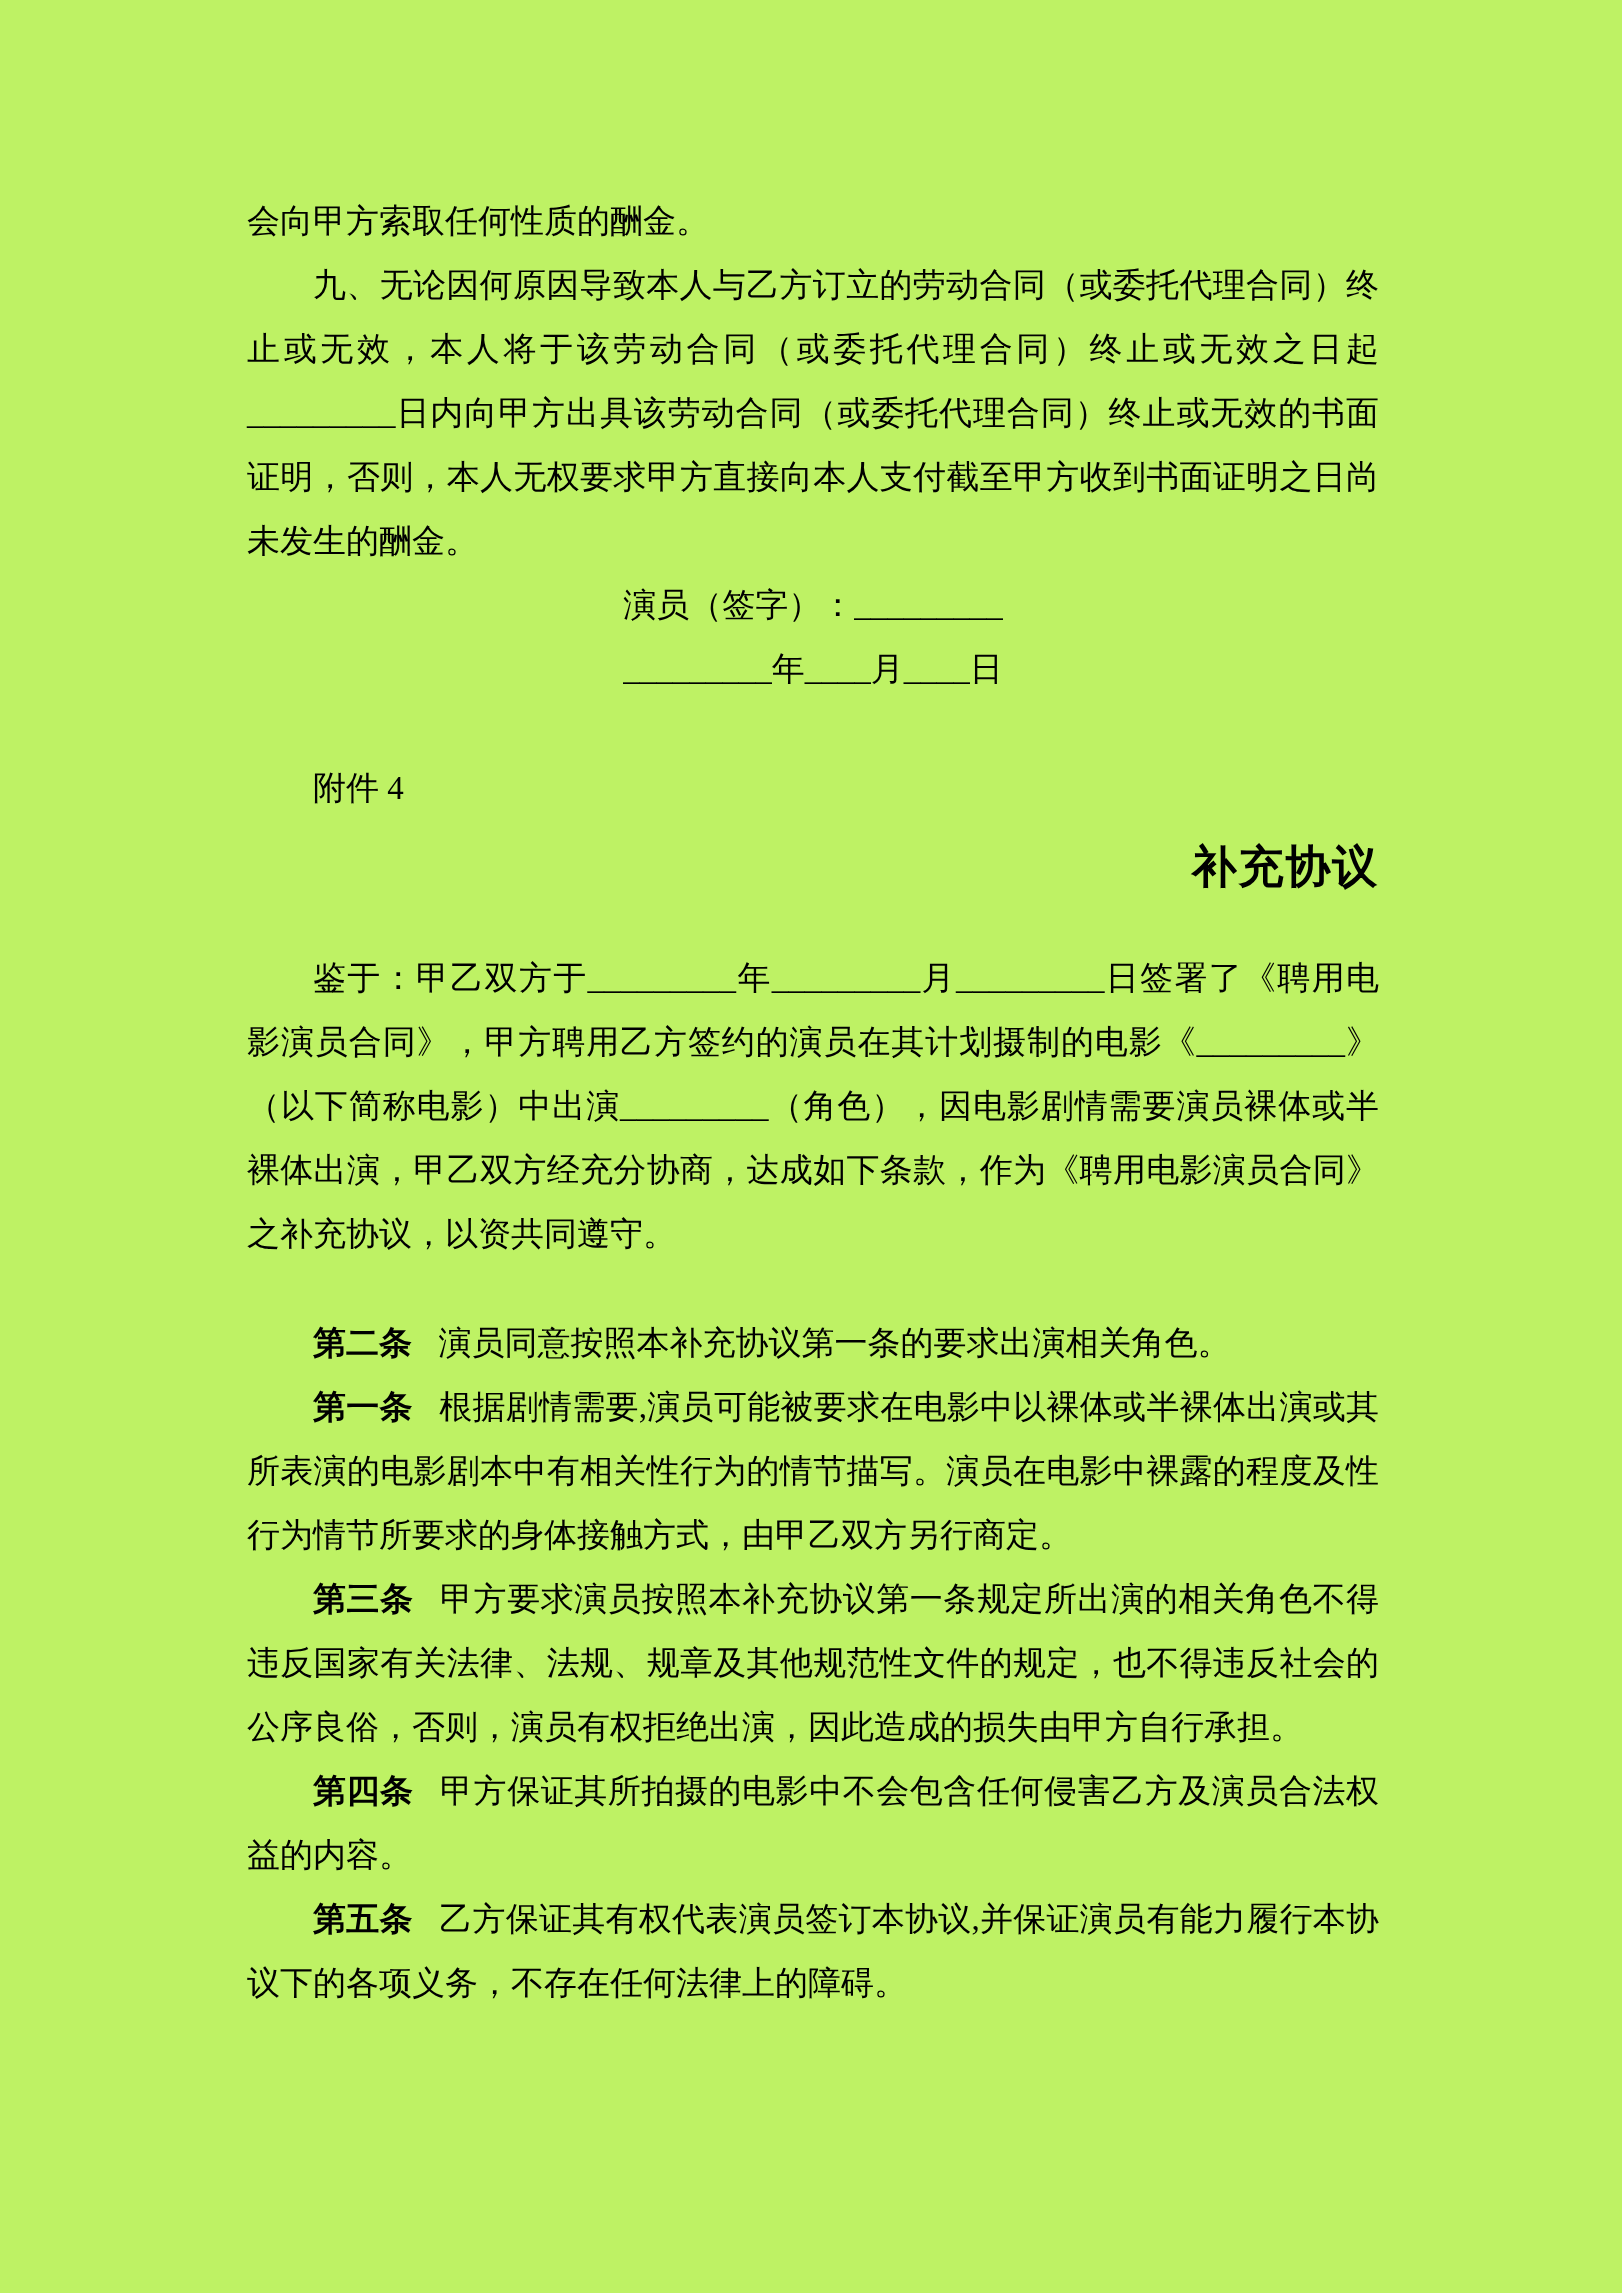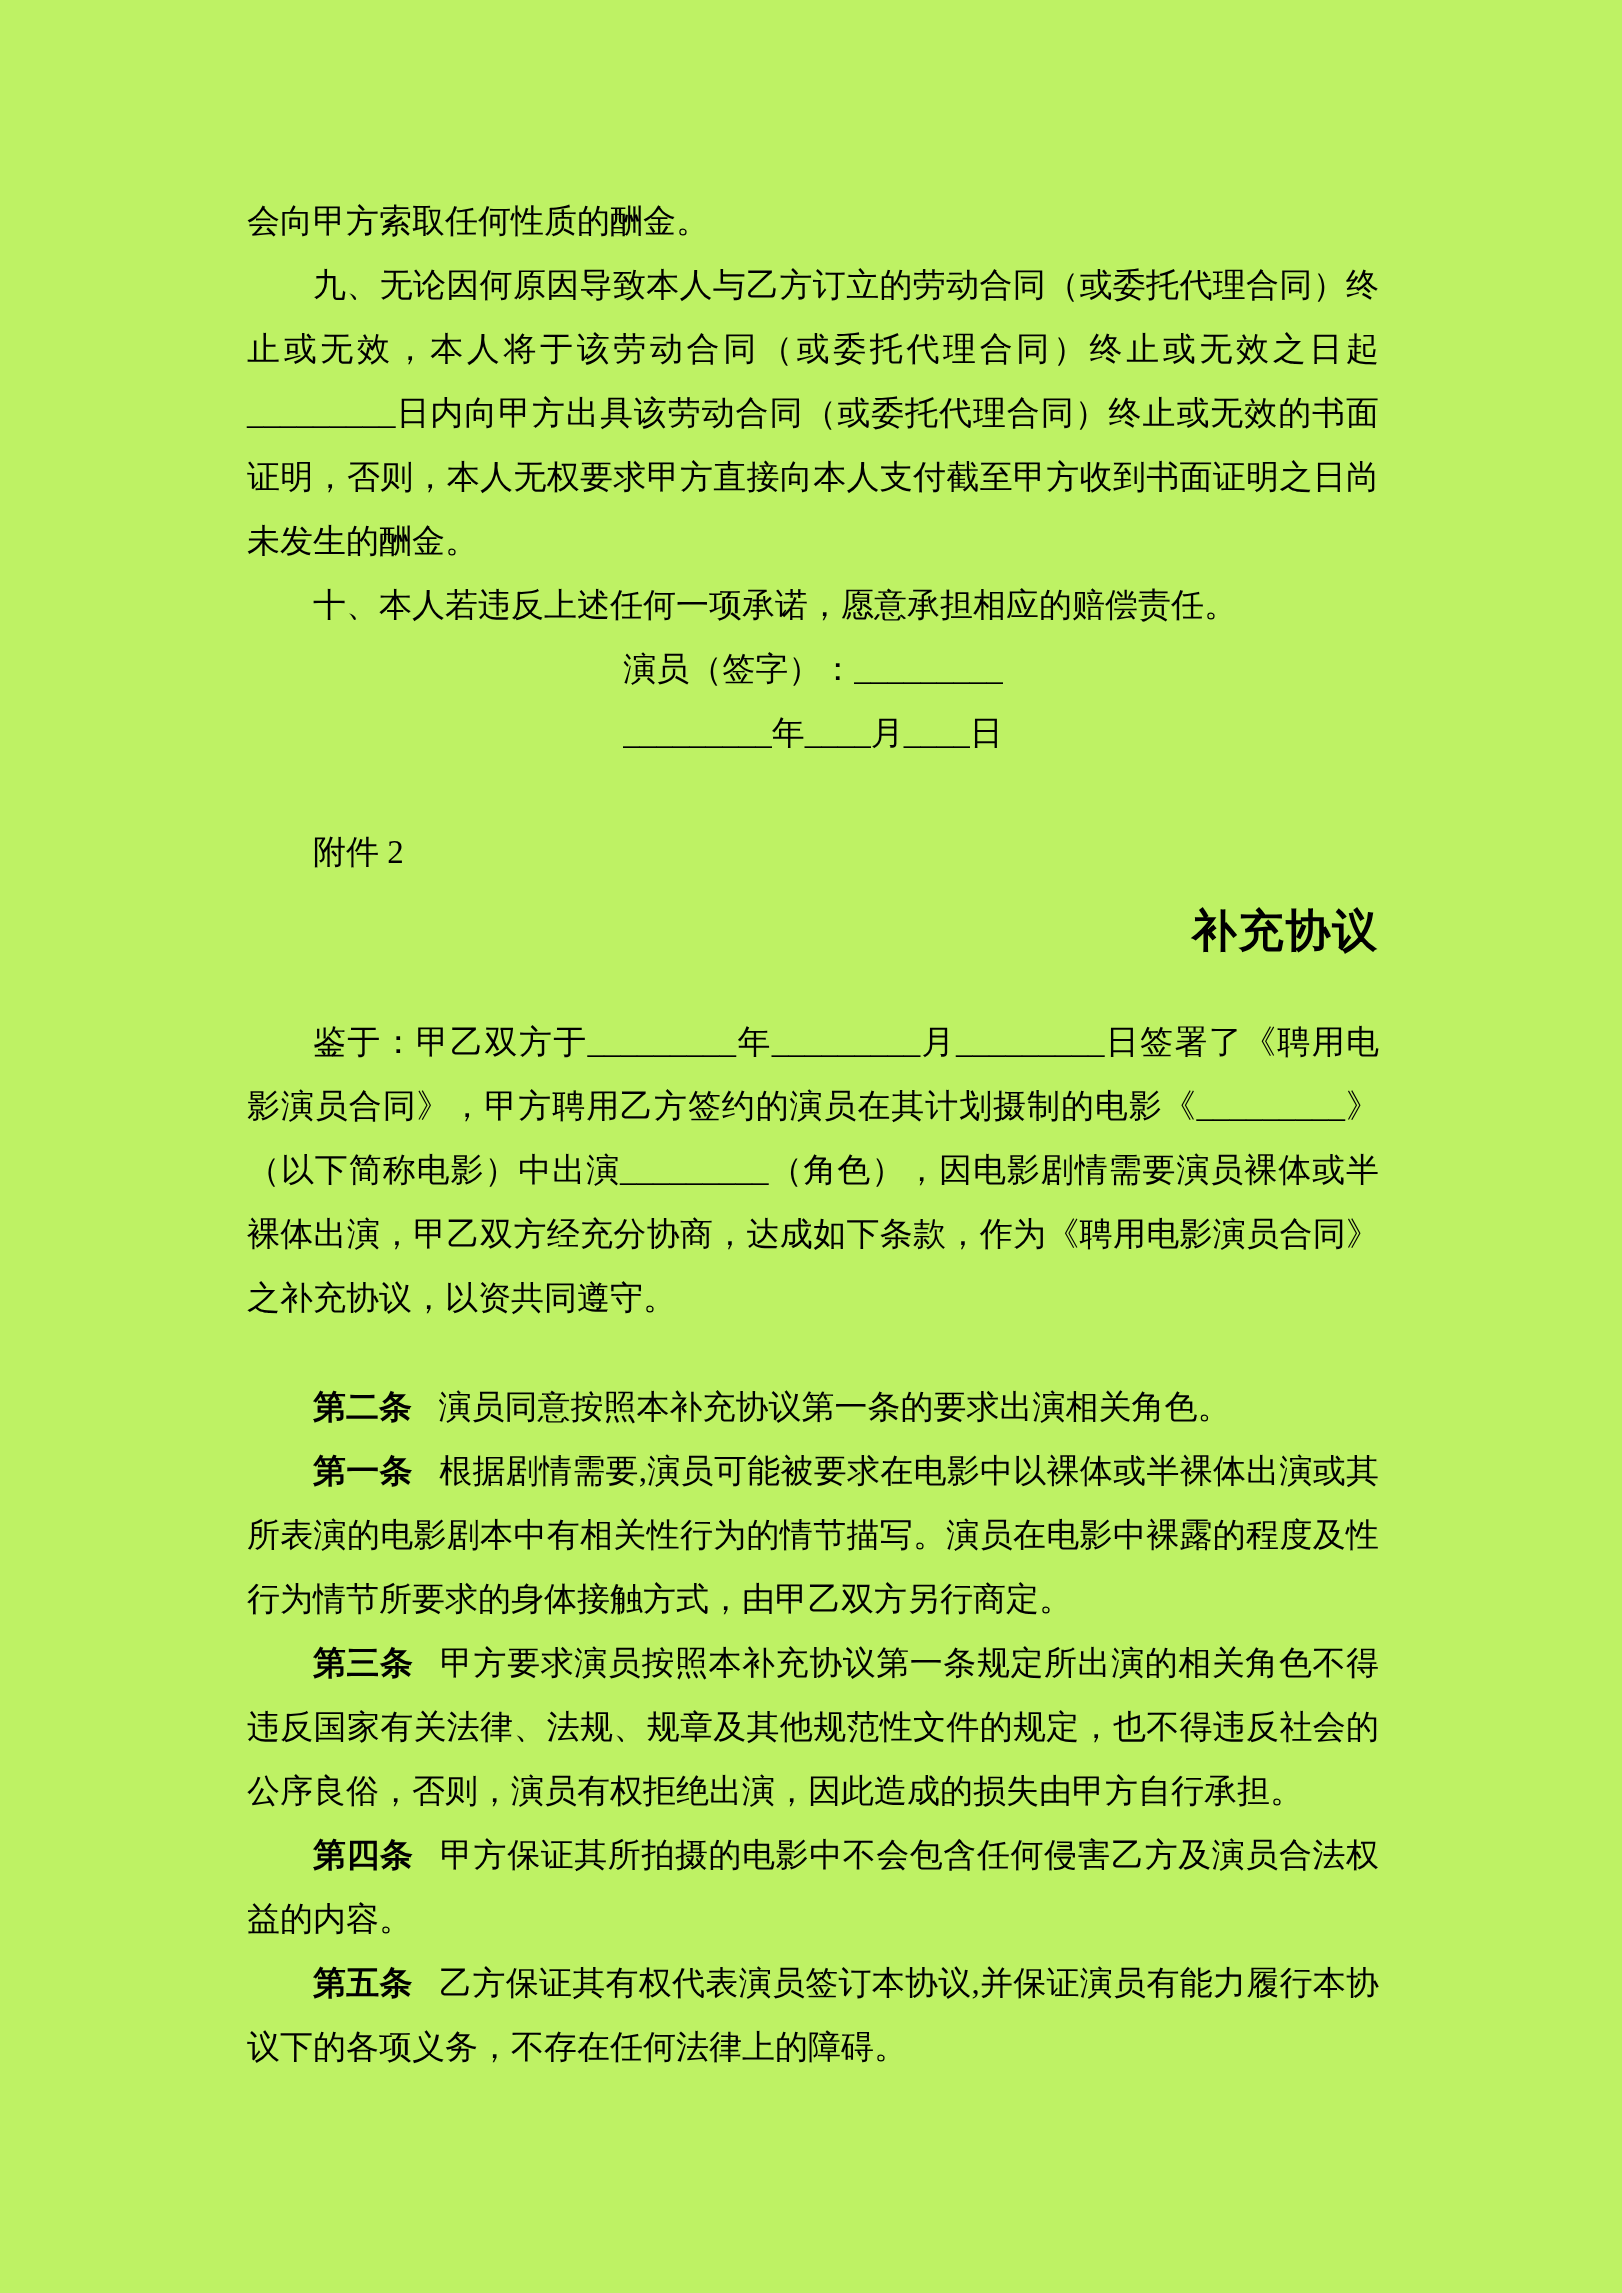--- a/index.html
+++ b/index.html
@@ -60,27 +60,26 @@
 </style>
 </head>
 <body>
 
 <div class="page">
 
   <p class="cont">会向甲方索取任何性质的酬金。</p>
 
   <p class="indent">九、无论因何原因导致本人与乙方订立的劳动合同（或委托代理合同）终止或无效，本人将于该劳动合同（或委托代理合同）终止或无效之日起_________日内向甲方出具该劳动合同（或委托代理合同）终止或无效的书面证明，否则，本人无权要求甲方直接向本人支付截至甲方收到书面证明之日尚未发生的酬金。</p>
 
-  <p class="indent">十、本人若违反上述任何一项承诺，愿意承担相应的赔偿责任。</p>
 
   <p class="right">演员（签字）：_________</p>
 
   <p class="right">_________年____月____日</p>
 
-  <p class="attachment">附件 2</p>
+  <p class="attachment">附件 4</p>
 
   <h1 class="doc-title">补充协议</h1>
 
   <p class="indent preamble">鉴于：甲乙双方于_________年_________月_________日签署了《聘用电影演员合同》，甲方聘用乙方签约的演员在其计划摄制的电影《_________》（以下简称电影）中出演_________（角色），因电影剧情需要演员裸体或半裸体出演，甲乙双方经充分协商，达成如下条款，作为《聘用电影演员合同》之补充协议，以资共同遵守。</p>
 
   <div class="articles">
 
     <p class="indent article"><b>第二条</b><span>演员同意按照本补充协议第一条的要求出演相关角色。</span></p>
 
     <p class="indent article"><b>第一条</b><span>根据剧情需要,演员可能被要求在电影中以裸体或半裸体出演或其所表演的电影剧本中有相关性行为的情节描写。演员在电影中裸露的程度及性行为情节所要求的身体接触方式，由甲乙双方另行商定。</span></p>

